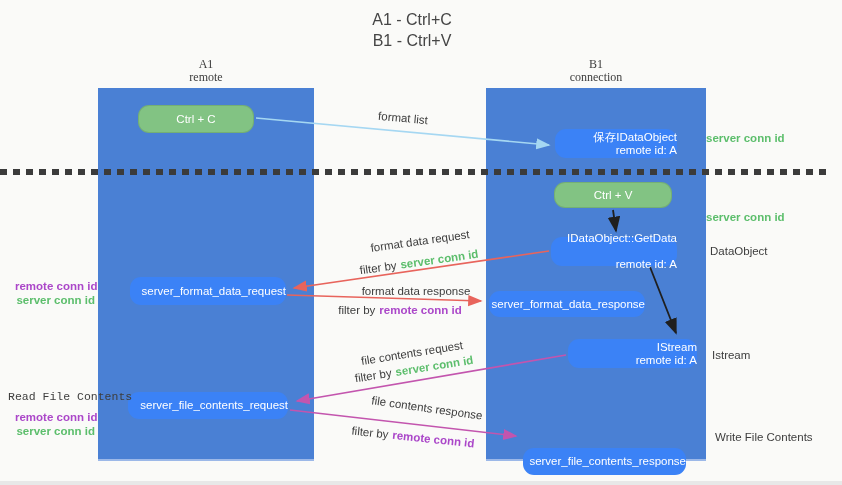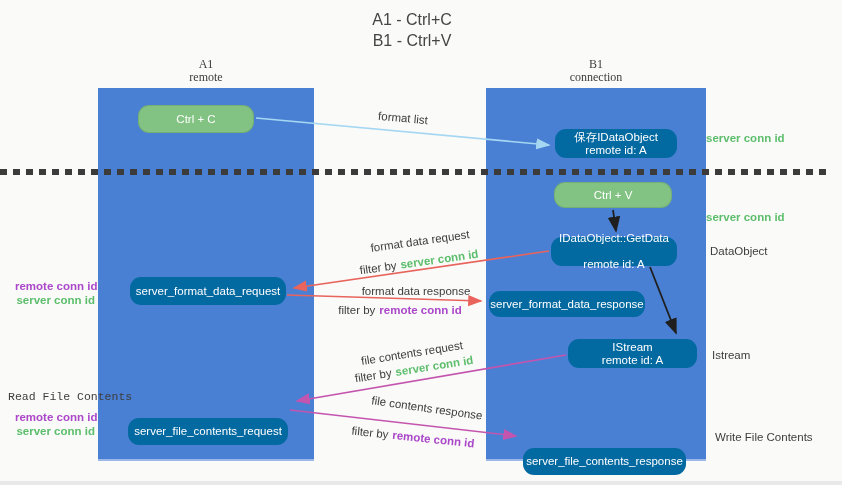--- a/index.html
+++ b/index.html
@@ -29,21 +29,21 @@
   .dotted-sep {
     position: absolute; left: 0; top: 169px; width: 828px; height: 6px;
     background: repeating-linear-gradient(to right, #3b3b3b 0 7px, transparent 7px 13px);
   }
   .node {
     position: absolute;
     display: flex; flex-direction: column; align-items: center; justify-content: center;
     color: #fff; font-size: 11.5px; line-height: 13px; text-align: center; border-radius: 11px;
   }
   .node-green  { background: #82c383; border: 1px solid rgba(0,0,0,0.10); }
-  .node-orange { background: #0369a1; }
+  .node-orange { background: #3b82f6; align-items: flex-end; }
   .arrow-label {
     position: absolute; white-space: nowrap;
     font-size: 11.5px; color: #3d3d3d;
     transform-origin: center center;
   }
   .side-label {
     position: absolute; white-space: nowrap;
     font-size: 11.5px; color: #3d3d3d;
   }
   .conn-group {
@@ -102,21 +102,21 @@
     <line x1="566" y1="355" x2="297" y2="401" stroke="#c355ae" stroke-width="1.6" marker-end="url(#mMagenta)"></line>
     <line x1="290" y1="410" x2="516" y2="436" stroke="#c355ae" stroke-width="1.6" marker-end="url(#mMagenta)"></line>
   </svg>
 
   <div class="node node-green" style="left:138px; top:105px; width:116px; height:28px;">
     <div>Ctrl + C</div>
   </div>
   <div class="node node-orange" style="left:130px; top:277px; width:156px; height:28px;">
     <div>server_format_data_request</div>
   </div>
-  <div class="node node-orange" style="left:128px; top:392px; width:160px; height:27px;margin-top:26px;">
+  <div class="node node-orange" style="left:128px; top:392px; width:160px; height:27px;">
     <div>server_file_contents_request</div>
   </div>
 
   <div class="node node-orange" style="left:555px; top:129px; width:122px; height:29px;">
     <div>保存IDataObject</div>
     <div>remote id: A</div>
   </div>
   <div class="node node-green" style="left:554px; top:182px; width:118px; height:26px;">
     <div>Ctrl + V</div>
   </div>

